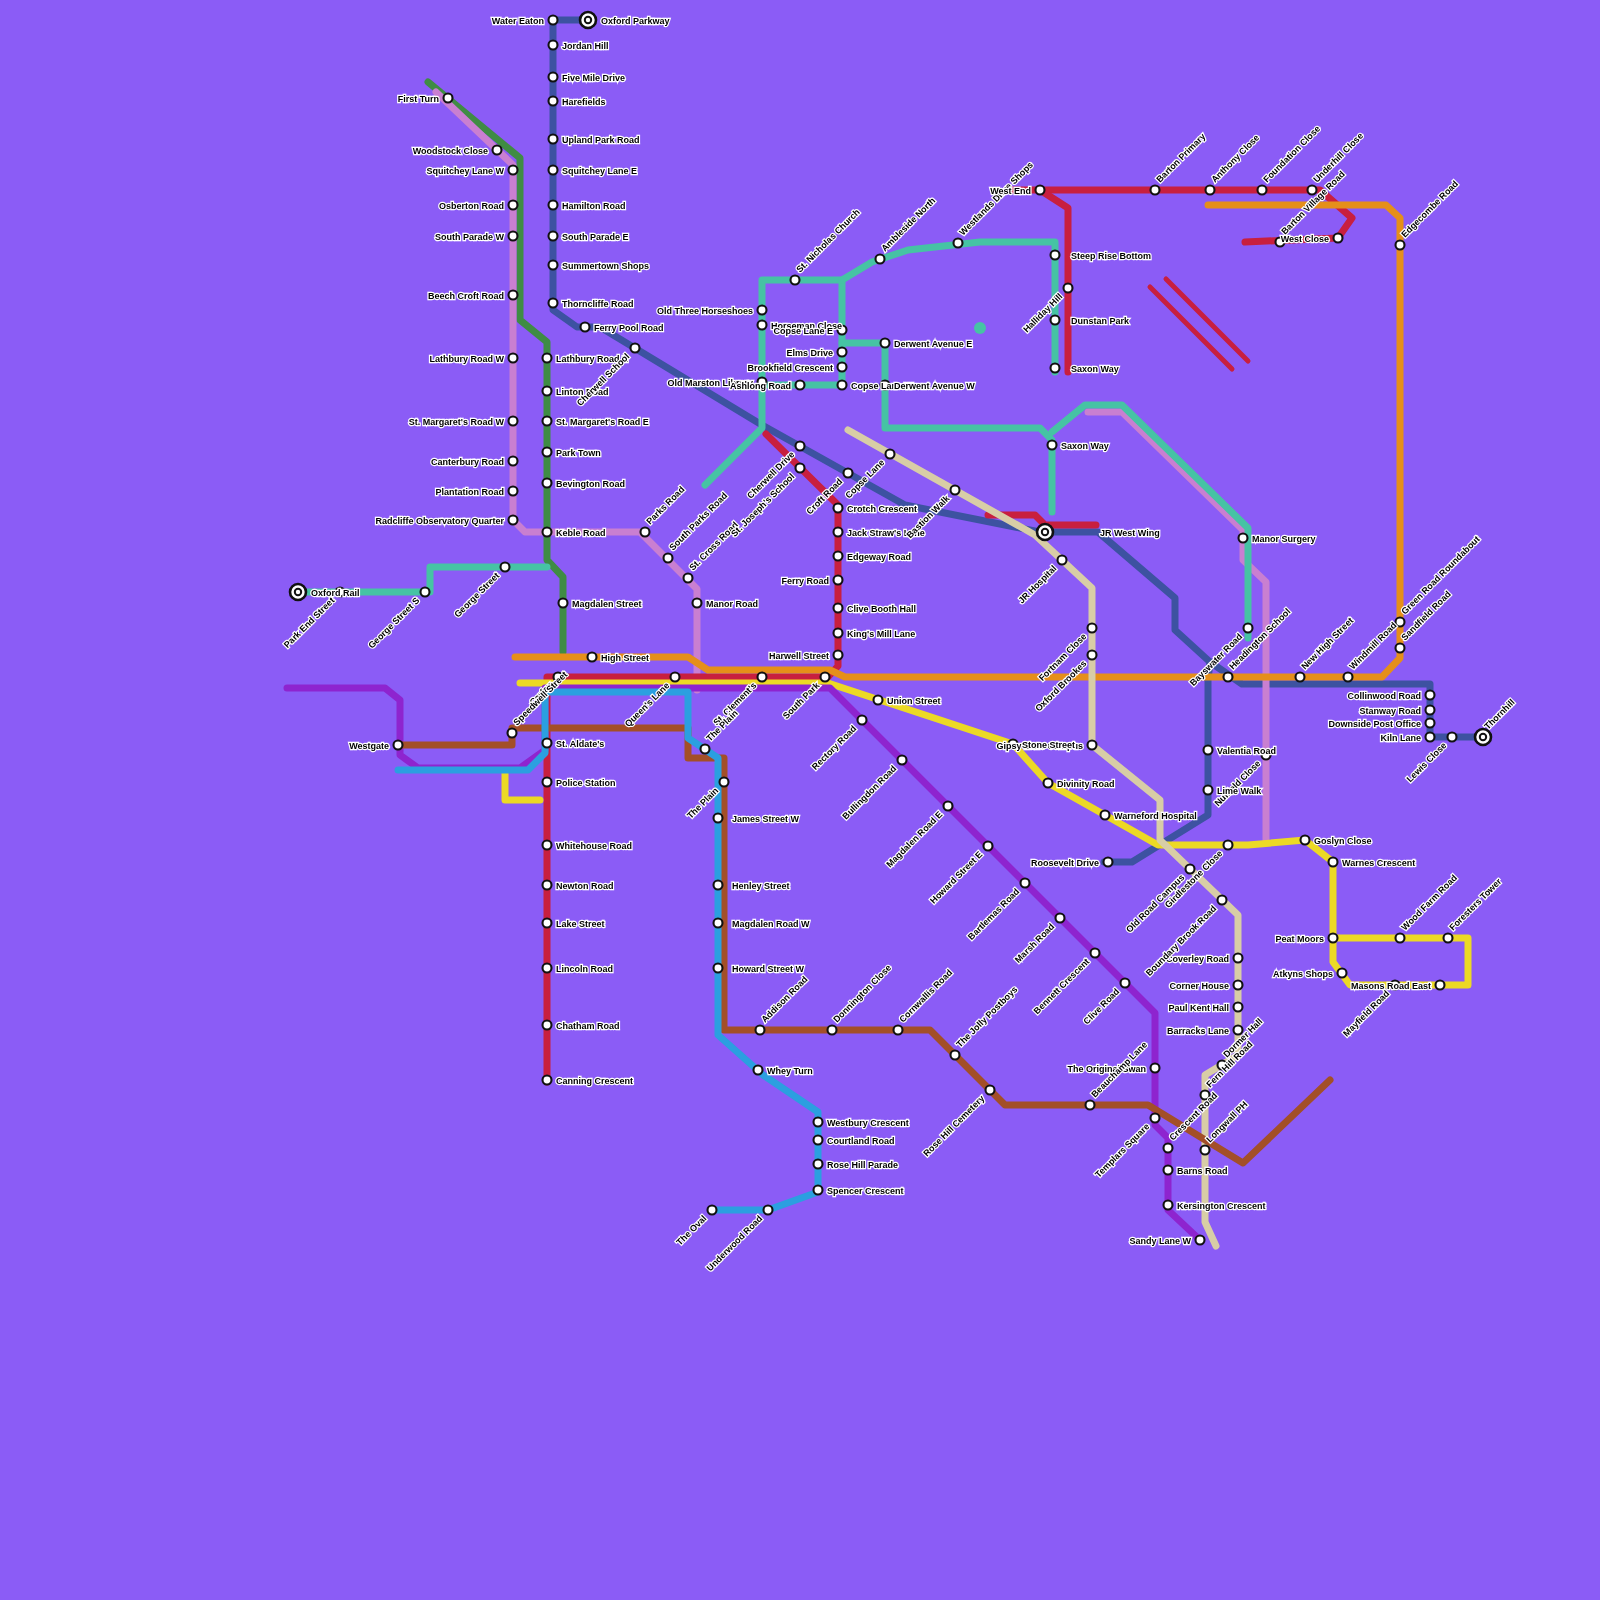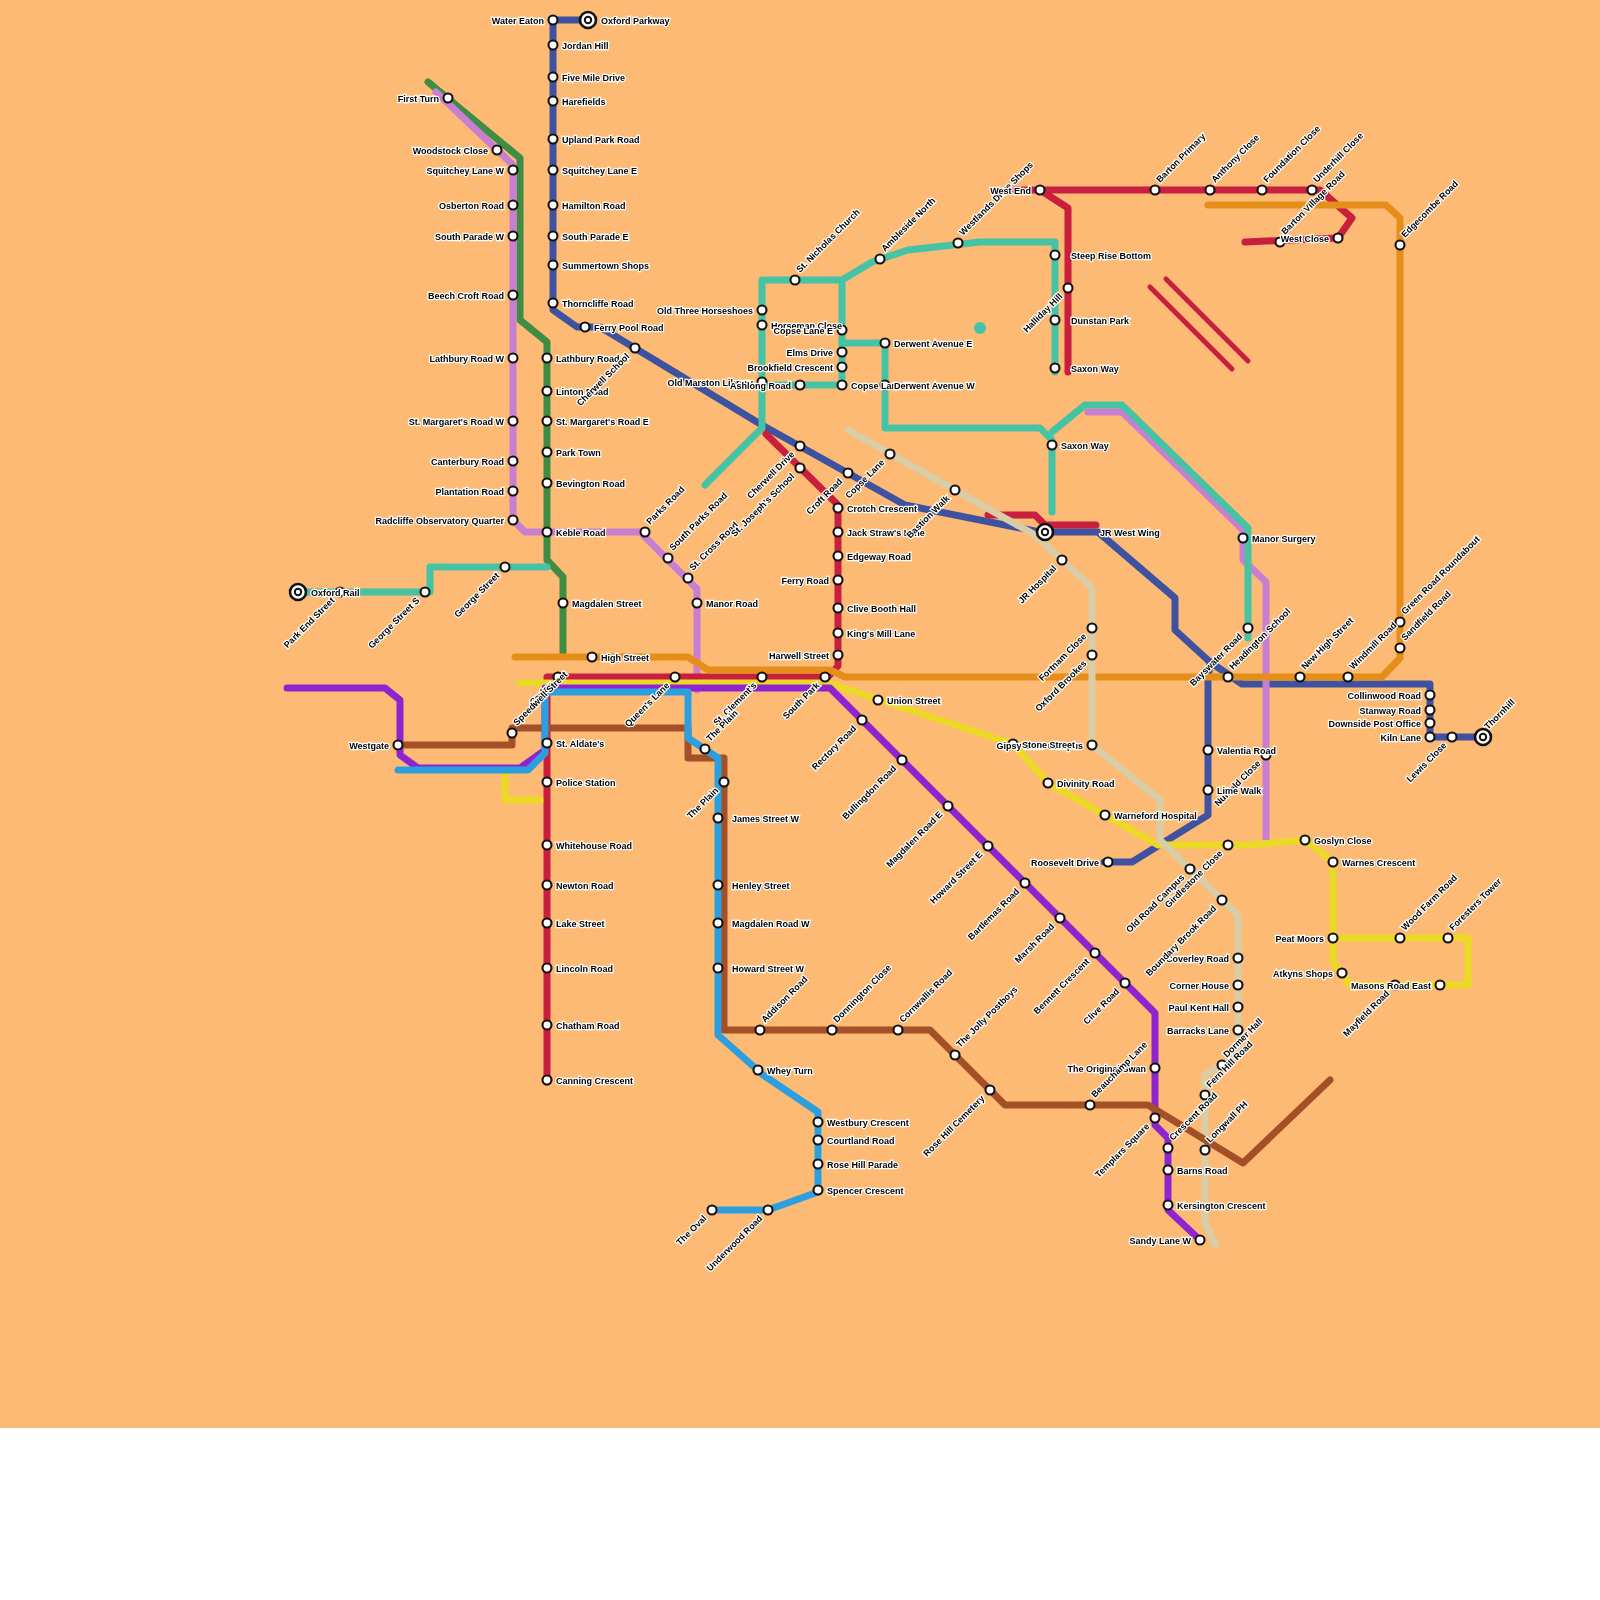--- a/index.html
+++ b/index.html
@@ -1,16 +1,16 @@
 <!DOCTYPE html>
 <html><head>
 <meta charset="utf-8">
 <style>
   html,body{margin:0;padding:0;background:#ffffff;}
-  .map-wrap{position:relative;width:1600px;height:1428px;background:#fdba74;overflow:hidden;
+  .map-wrap{position:relative;width:1600px;height:1600px;background:#8b5cf6;overflow:hidden;
             font-family:"Liberation Sans", sans-serif;}
   svg{display:block;}
   text.stn-label{font-family:"Liberation Sans", sans-serif;font-size:9px;font-weight:bold;
                  fill:#000;paint-order:stroke;stroke:#ffffff;stroke-width:2.4px;}
 </style>
 </head>
 <body>
 
 <div class="map-wrap">
   <svg id="map-svg" width="1600" height="1600" viewBox="0 0 1600 1600" xmlns="http://www.w3.org/2000/svg">

